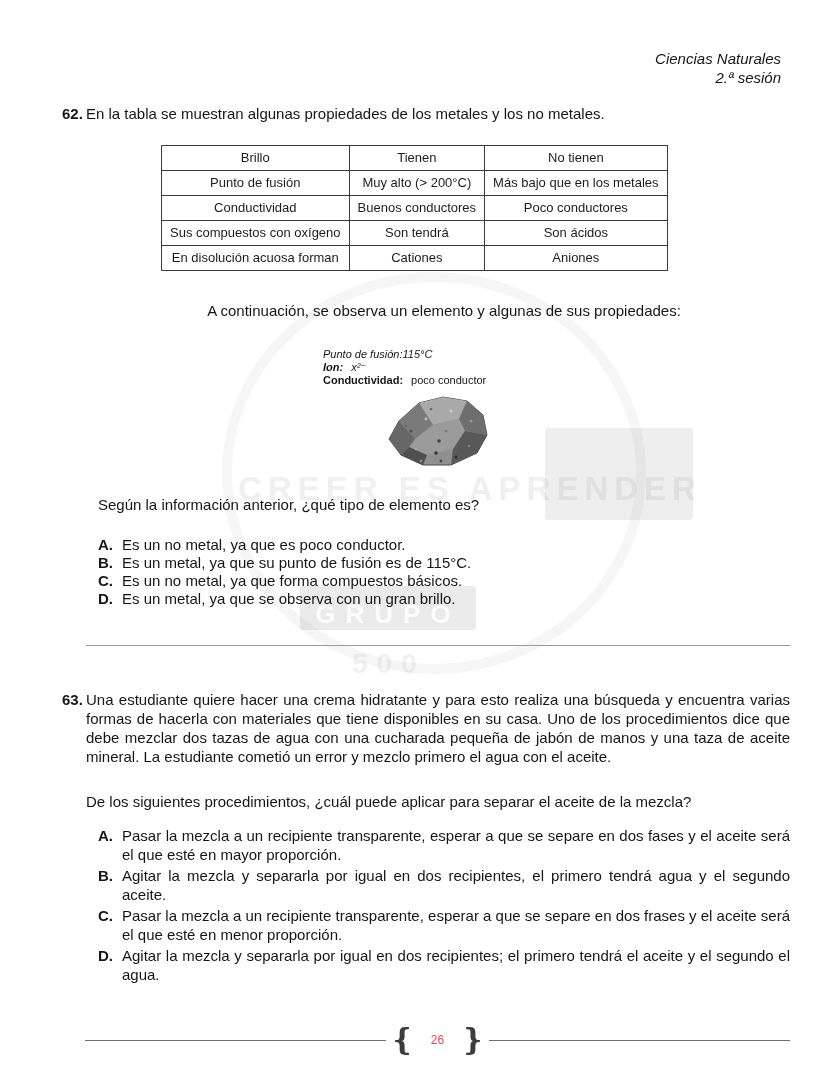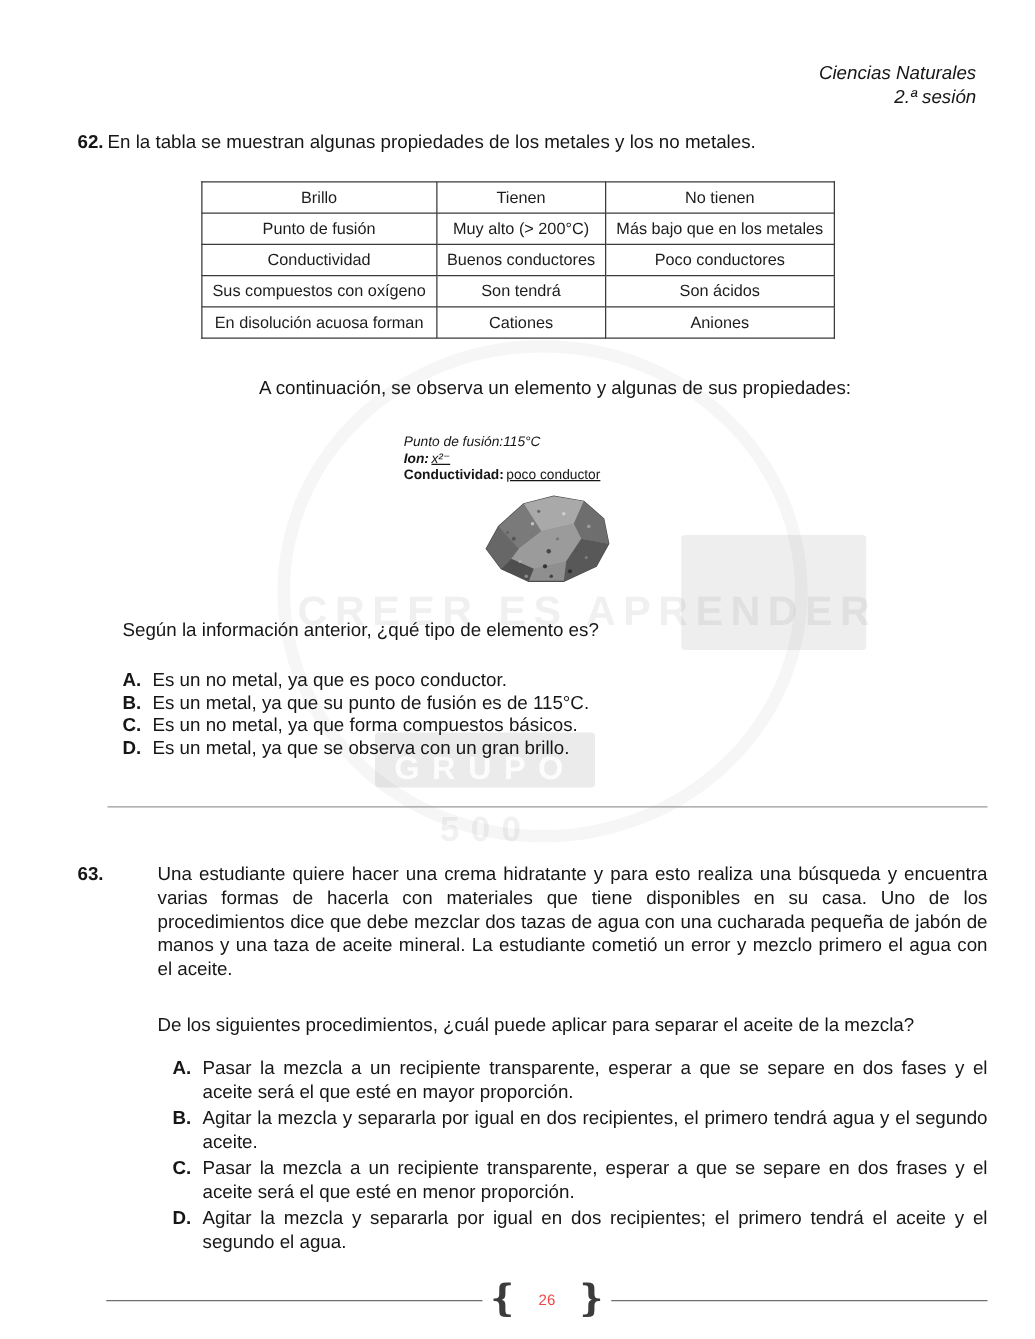--- a/index.html
+++ b/index.html
@@ -70,36 +70,36 @@
 
   .continuation { margin: 30px 0 0 12px; text-align: center; }
 
   
   .stimulus { margin: 28px 0 0 237px; width: 300px; }
   .prop-line { font-size: 11px; line-height: 13px; }
   .prop-line .lbl { font-weight: bold; }
   .l1 { font-style: italic; }
   .l1 .lbl, .l1 .val { font-weight: normal; }
   .l2 { font-style: italic; }
-  .l2 .val, .l3 .val { margin-left: 2px; text-decoration: underline; }
+  .l2 .val, .l3 .val { margin-left: 8px; }
   .rock-wrap { margin: 4px 0 0 58px; line-height: 0; }
 
   .q-text { margin: 26px 0 0 12px; }
 
   .options { margin: 22px 0 0 12px; }
   .opt { display: flex; line-height: 17px; margin-bottom: 1px; }
   .opt-letter { flex: none; width: 24px; font-weight: bold; }
   .opt-text { flex: 1; }
 
   .divider {
     border: none; border-top: 1px solid #9a9a9a;
     margin: 37px 0 0 24px;
   }
 
-  .q63-block { margin-top: 44px; gap: 40px; }
+  .q63-block { margin-top: 44px; }
   .q63-block .qbody p.intro { text-align: justify; }
   .q63-block .q-text { margin-left: 0; margin-top: 26px; }
   .q63-block .options { margin-left: 12px; margin-top: 15px; }
   .q63-block .opt { line-height: 19px; margin-bottom: 2px; }
   .q63-block .opt-text { text-align: justify; }
 
   
   .footer {
     position: absolute; left: 85px; right: 38px; top: 1024px; z-index: 1;
     display: flex; align-items: center;

